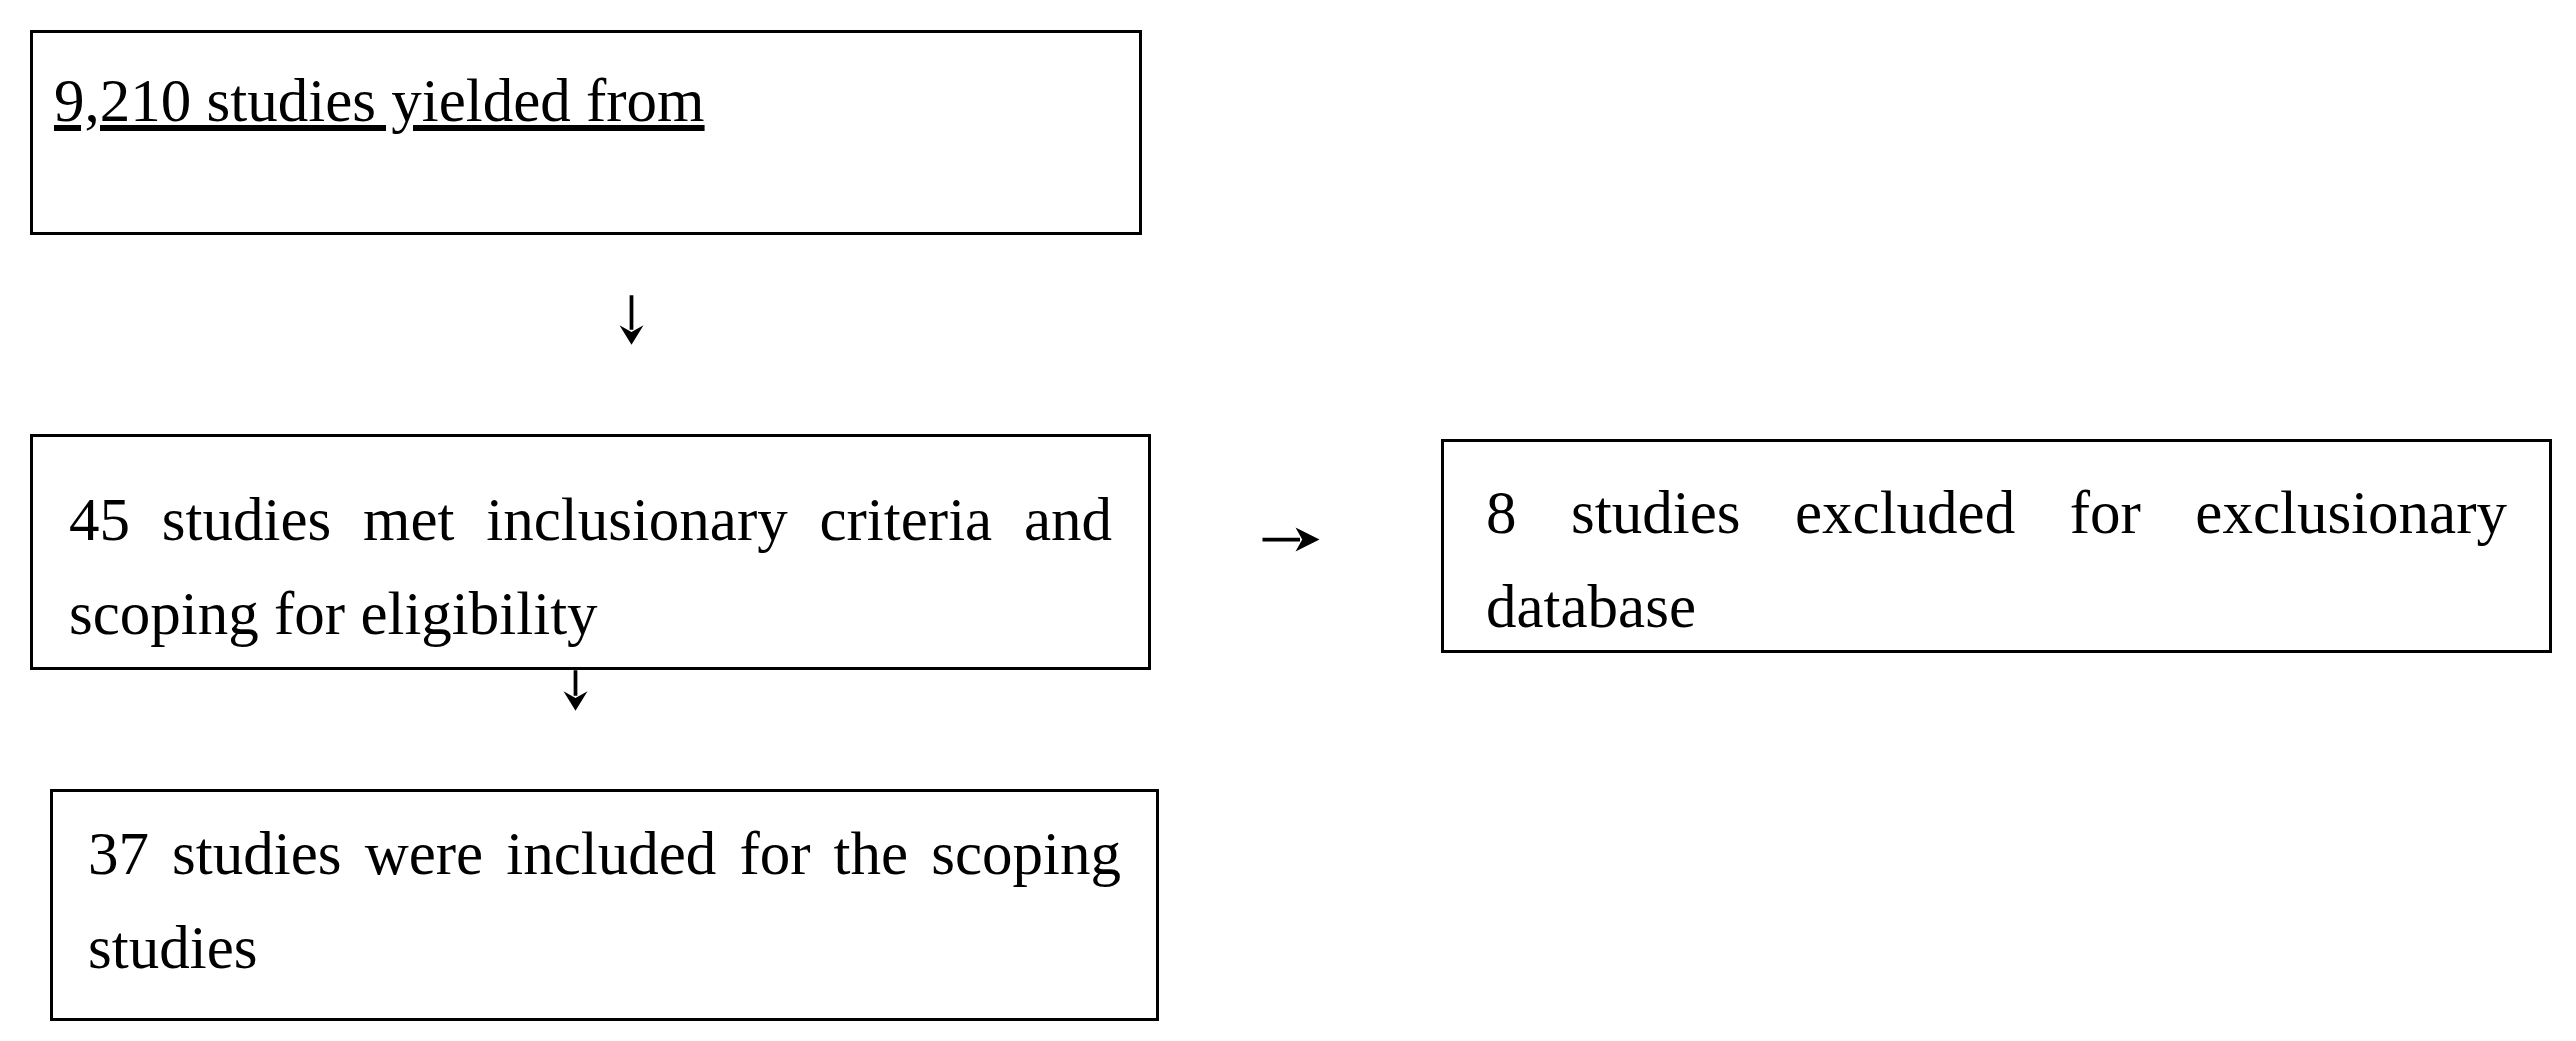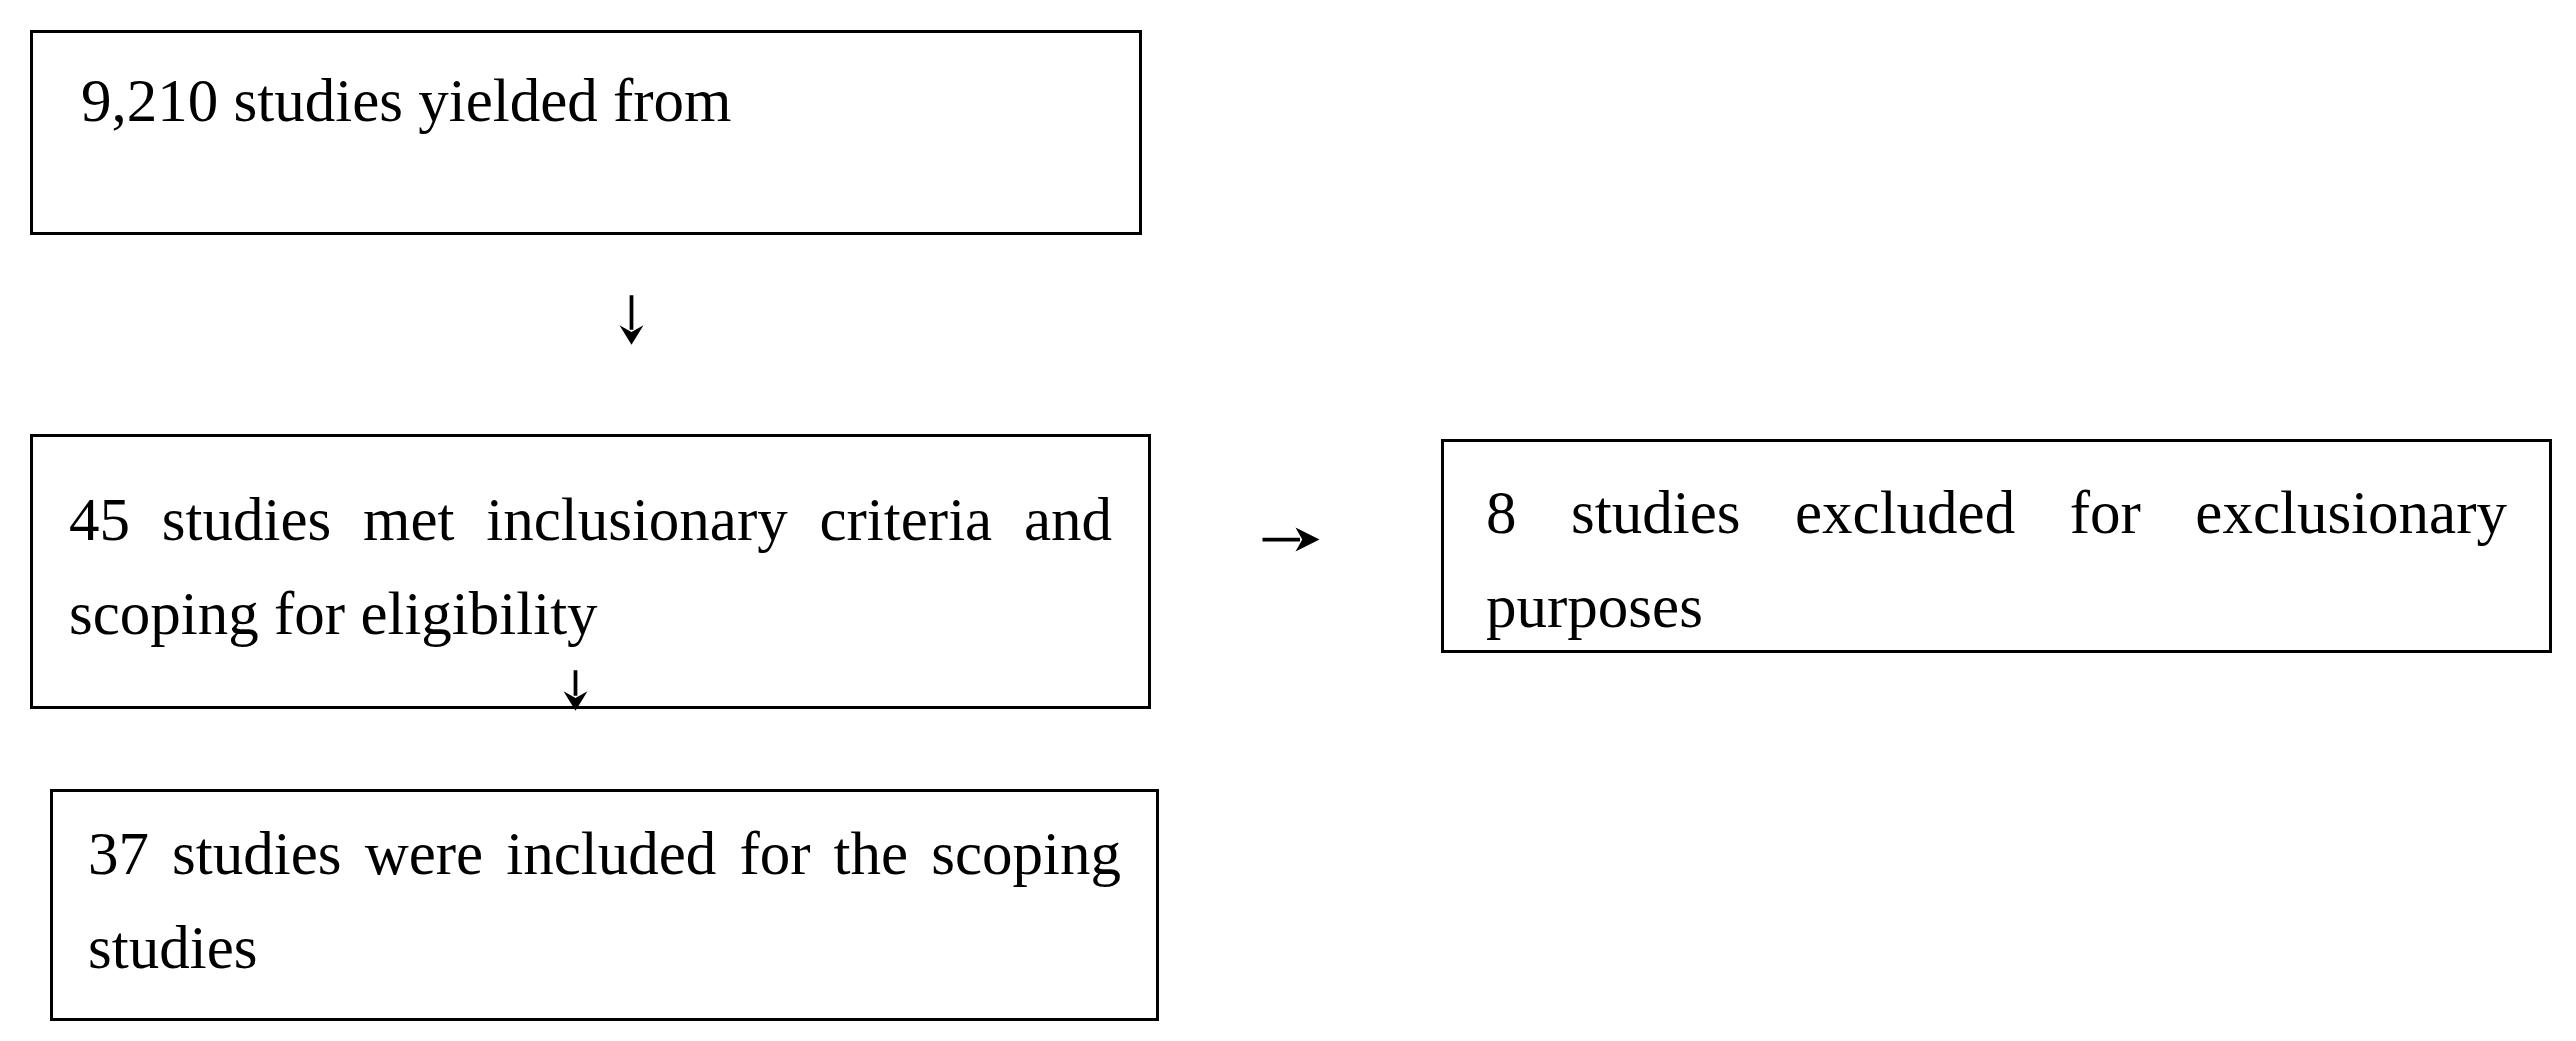--- a/index.html
+++ b/index.html
@@ -27,22 +27,22 @@
     background:var(--bg-color);
     font-size:61px;
     line-height:94px;
   }
   .box .line{display:block;}
   .line.just{
     text-align:justify;
     text-align-last:justify;
     text-justify:inter-word;
   }
-  .box1{left:30px;top:30px;width:1112px;height:205px;padding:21px 36px 0 48px;}
-  .box2{left:30px;top:434px;width:1121px;height:275px;padding:36px 36px 0 36px;}
+  .box1{left:30px;top:30px;width:1112px;height:205px;padding:21px 36px 0 21px;text-decoration:underline;}
+  .box2{left:30px;top:434px;width:1121px;height:236px;padding:36px 36px 0 36px;}
   .box3{left:1441px;top:439px;width:1111px;height:214px;padding:24px 42px 8px 42px;}
   .box4{left:50px;top:789px;width:1109px;height:232px;padding:15px 35px 0 35px;}
   .arrow{position:absolute;display:block;}
   .arrow-down-1{left:615px;top:295px;}
   .arrow-down-2{left:559px;top:670px;}
   .arrow-right-1{left:1262px;top:523px;}
   .arrow line{stroke:var(--border-color);stroke-width:5;}
   .arrow polygon{fill:var(--border-color);}
 </style>
 </head>
@@ -64,21 +64,21 @@
     <div class="line">scoping for eligibility</div>
   </div>
 
   <svg class="arrow arrow-right-1" width="61" height="33" viewBox="0 0 80 44">
     <line x1="0" y1="22" x2="50" y2="22"></line>
     <polygon points="44,6 76,22 44,38 53,22"></polygon>
   </svg>
 
   <div class="box box3">
     <div class="line just">8 studies excluded for exclusionary</div>
-    <div class="line">purposes</div>
+    <div class="line">database</div>
   </div>
 
   <svg class="arrow arrow-down-2" width="33" height="44" viewBox="0 0 44 58">
     <line x1="22" y1="0" x2="22" y2="34"></line>
     <polygon points="6,28 22,54 38,28 22,37"></polygon>
   </svg>
 
   <div class="box box4">
     <div class="line just">37 studies were included for the scoping</div>
     <div class="line">studies</div>

